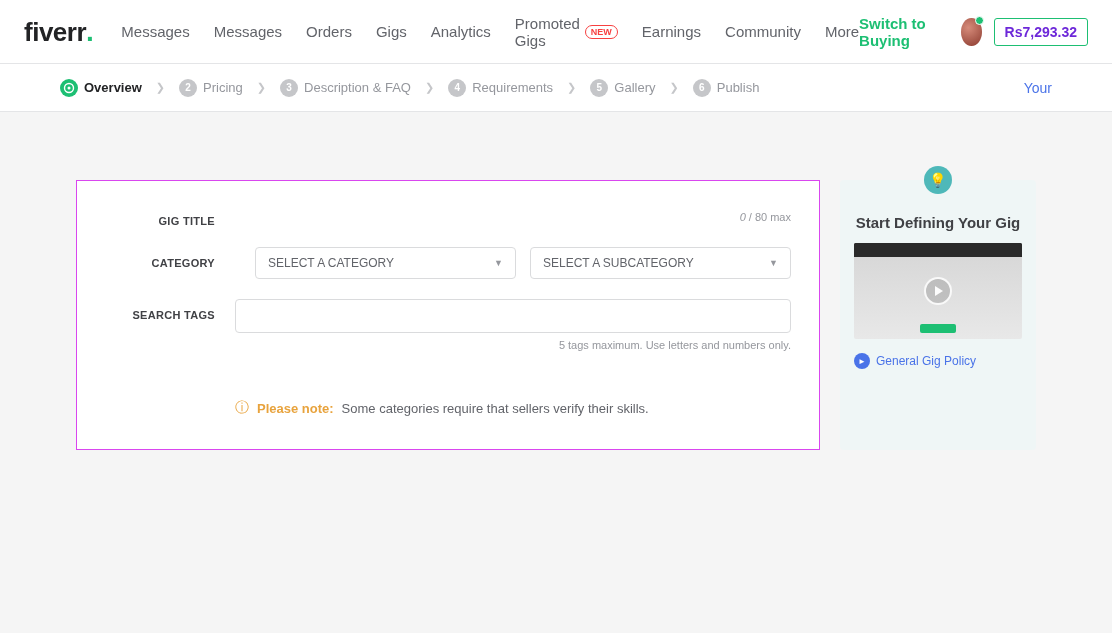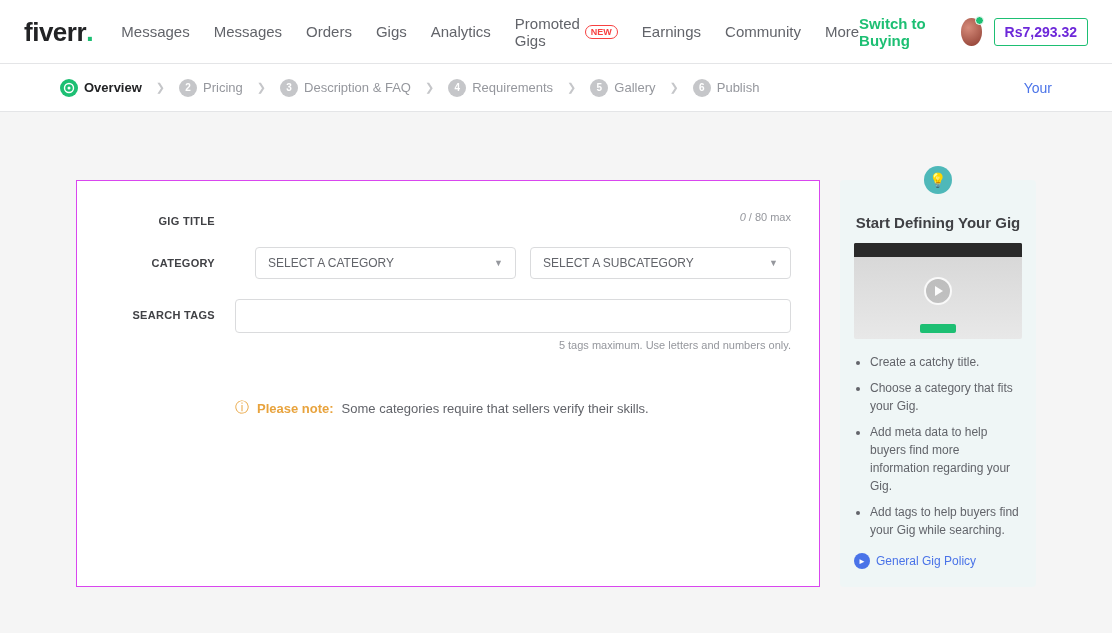--- a/index.html
+++ b/index.html
@@ -162,24 +162,18 @@
   <div class="sidebar">
     <div class="bulb">💡</div>
     <div class="side-title">Start Defining Your Gig</div>
     <div class="video-thumb">
       <div class="video-bar"></div>
       <div class="video-btn-fake"></div>
       <div class="play">
           <div class="play-tri"></div>
         </div>
     </div>
-    <ul class="tips">
-      <li>Create a catchy title.</li>
-      <li>Choose a category that fits your Gig.</li>
-      <li>Add meta data to help buyers find more information regarding your Gig.</li>
-      <li>Add tags to help buyers find your Gig while searching.</li>
-    </ul>
     <div class="policy">
       <div class="policy-ico">►</div>
       <a class="policy-link">General Gig Policy</a>
     </div>
   </div>
 </div>
 
 </body></html>

